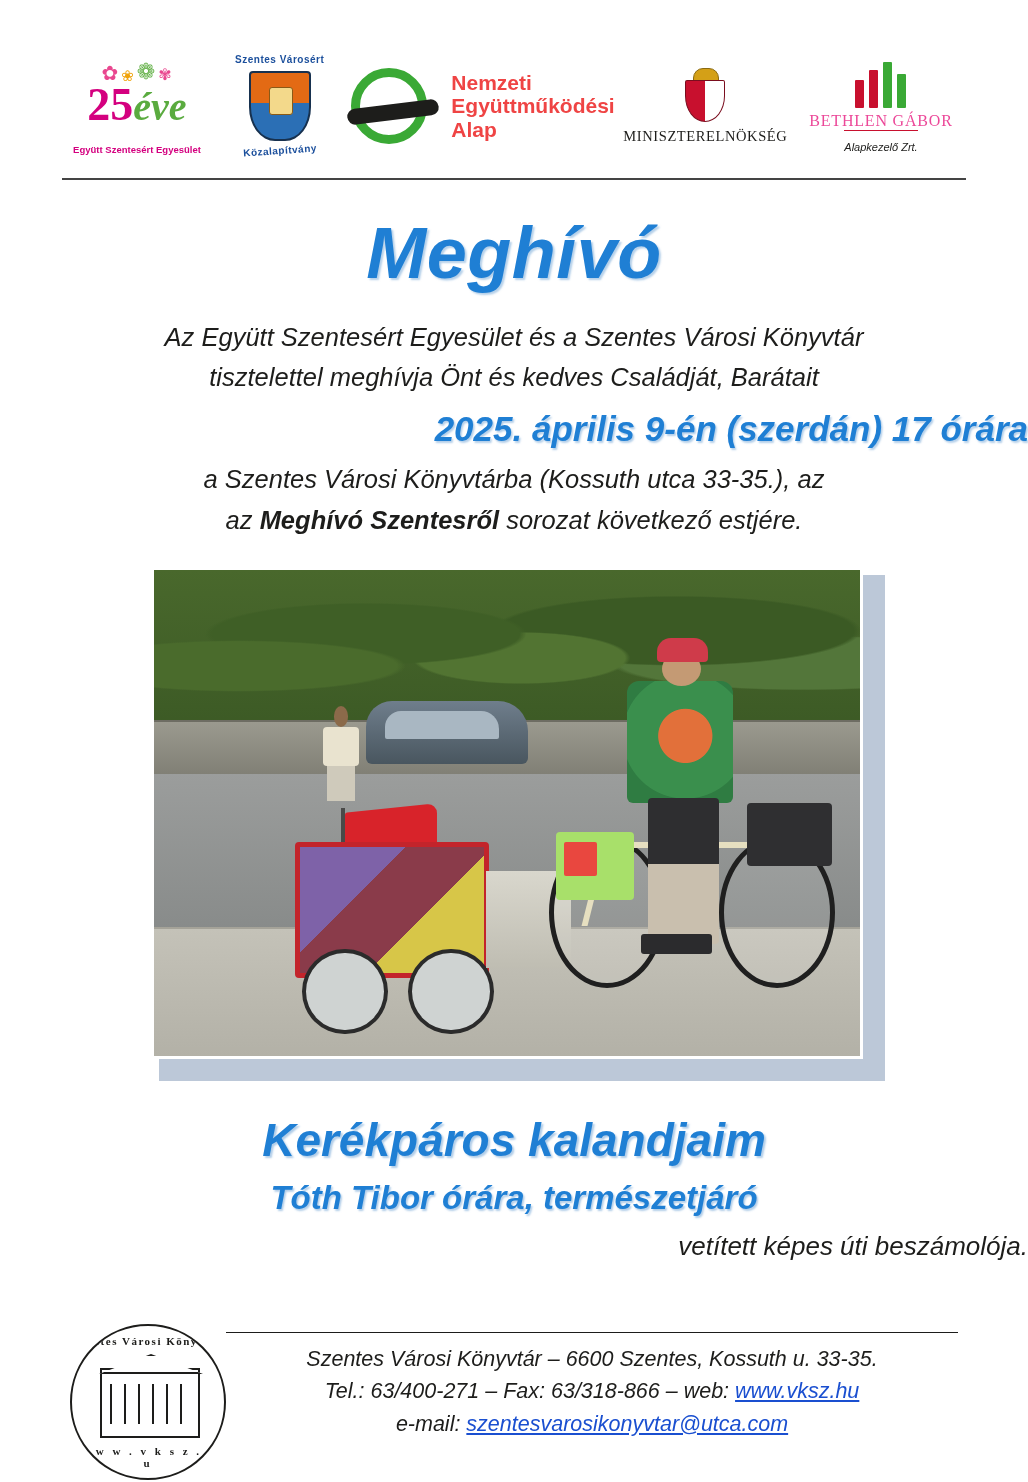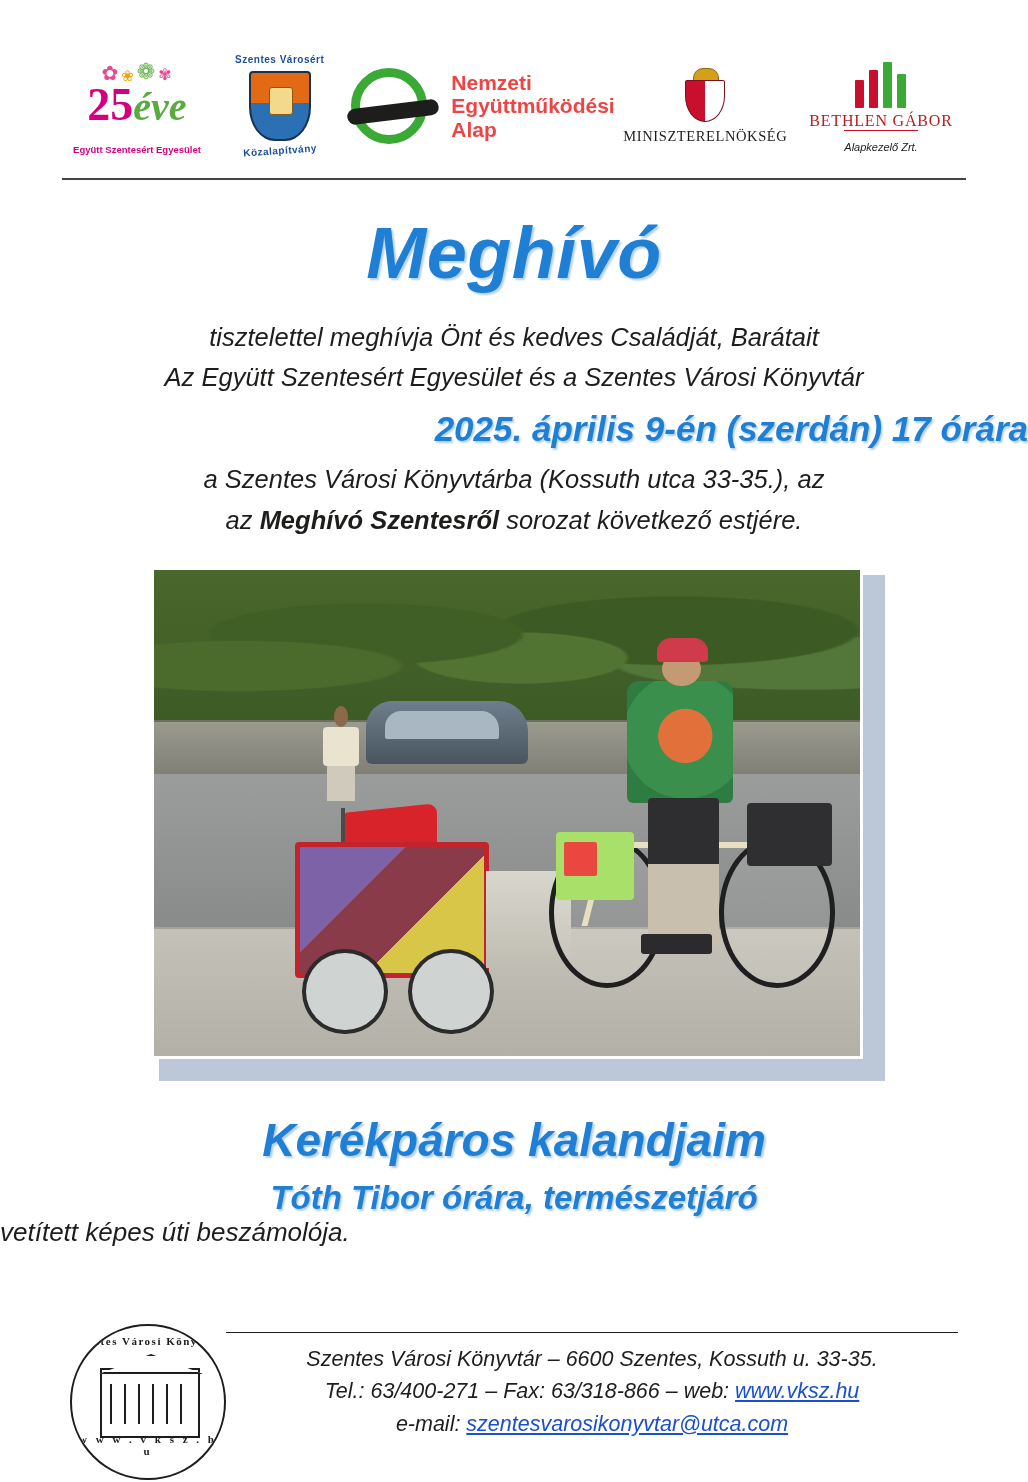--- a/index.html
+++ b/index.html
@@ -200,21 +200,21 @@
   }
   .bga-mark i { display: block; width: 9px; background: #c8102e; border-radius: 1px; }
   .bga-mark i:nth-child(1) { height: 28px; }
   .bga-mark i:nth-child(2) { height: 38px; }
   .bga-mark i:nth-child(3) { height: 46px; background: #3aa935; }
   .bga-mark i:nth-child(4) { height: 34px; background: #3aa935; }
   .logo-bga .name {
     font-family: "Liberation Serif", serif;
     font-size: 16px;
     letter-spacing: 0.8px;
-    color: #b91c1c;
+    color: #ec4899;
   }
   .logo-bga .sub {
     font-size: 11px;
     font-style: italic;
     color: #1d1d1b;
     border-top: 1px solid #c8102e;
     padding-top: 10px;
     display: inline-block;
   }
 
@@ -416,21 +416,22 @@
   .head3 {
     text-align: center;
     margin-top: 12px;
     font-size: 33px;
     font-style: italic;
     font-weight: bold;
     color: #1f7fd4;
     text-shadow: 1.5px 1.5px 2px rgba(125,172,216,0.6);
   }
   .head4 {
-    text-align: left;
+    text-align: right;
+    margin-top: 14px;
     font-size: 26px;
     font-style: italic;
     color: #1d1d1b;
   }
 
   
   .footer {
     position: absolute;
     left: 0;
     bottom: 44px;
@@ -450,21 +451,21 @@
     overflow: hidden;
     background: #ffffff;
     margin-top: 2px;
   }
   .lib-logo .ring-top, .lib-logo .ring-bottom {
     position: absolute; width: 100%; text-align: center;
     font-family: "Liberation Serif", serif;
     font-size: 11px; font-weight: bold; letter-spacing: 1.5px; color: #1d1d1b;
   }
   .lib-logo .ring-top { top: 9px; }
-  .lib-logo .ring-bottom { bottom: 21px; letter-spacing: 3px; }
+  .lib-logo .ring-bottom { bottom: 9px; letter-spacing: 3px; }
   .lib-building {
     position: absolute; left: 28px; top: 42px; width: 96px; height: 66px;
     background: #ffffff;
     border: 2px solid #1d1d1b;
   }
   .lib-building::before {
     content: ""; position: absolute; left: -3px; top: -16px; width: 100px; height: 16px;
     background: #ffffff; border: 2px solid #1d1d1b;
     clip-path: polygon(0 100%, 50% 0, 100% 100%);
   }
@@ -547,22 +548,22 @@
       </div>
       <div class="name">BETHLEN GÁBOR</div>
       <div class="sub">Alapkezelő Zrt.</div>
     </div>
 
   </div>
 
   <div class="title">Meghívó</div>
 
   <div class="body-text">
+    <div>Az Együtt Szentesért Egyesület és a Szentes Városi Könyvtár</div>
     <div>tisztelettel meghívja Önt és kedves Családját, Barátait</div>
-    <div>Az Együtt Szentesért Egyesület és a Szentes Városi Könyvtár</div>
   </div>
 
   <div class="date-line">2025. április 9-én (szerdán) 17 órára</div>
 
   <div class="body-text2">
     <div>a Szentes Városi Könyvtárba (Kossuth utca 33-35.), az</div>
     <div>
       <span>az </span><b>Meghívó Szentesről</b><span> sorozat következő estjére.</span>
     </div>
   </div>

